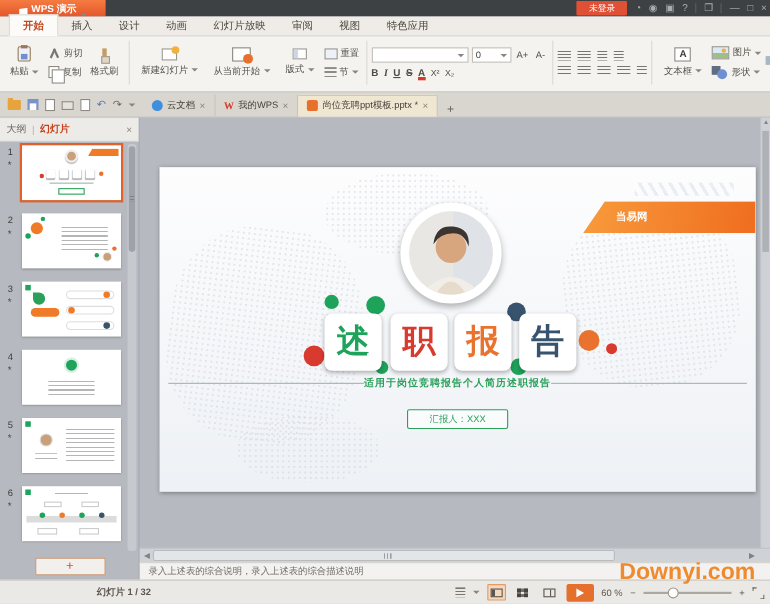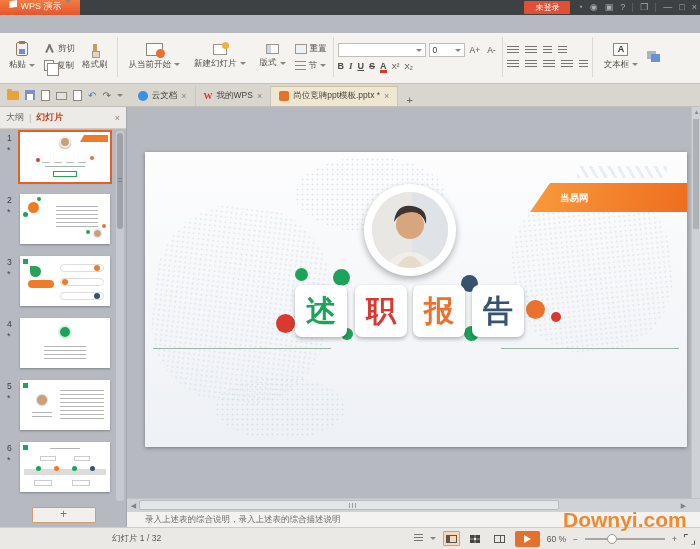--- a/index.html
+++ b/index.html
@@ -1,21 +1,21 @@
 <!DOCTYPE html>
 <html><head>
 <meta charset="utf-8">
 <style>
   *{box-sizing:border-box;margin:0;padding:0;font-family:"Liberation Sans","DejaVu Sans",sans-serif;}
   body{background:#888;}
   .app{position:relative;width:700px;height:549px;background:#b6bac0;overflow:hidden;font-size:9px;color:#3c3c3c;}
 
   
   .titlebar{position:absolute;left:0;top:0;width:700px;height:15px;background:#3e4144;}
-  .logo{position:absolute;left:0;top:0;width:80px;height:15px;background:linear-gradient(#f57b41,#e5562b);color:#fff;display:flex;align-items:flex-start;justify-content:center;gap:3px;font-size:9px;font-weight:normal;}
+  .logo{position:absolute;left:0;top:0;width:96px;height:15px;background:linear-gradient(#f57b41,#e5562b);color:#fff;display:flex;align-items:flex-end;justify-content:center;gap:3px;font-size:9px;font-weight:bold;}
   .logo .flag{width:8px;height:8px;background:#fff;clip-path:polygon(0 15%,100% 0,100% 85%,0 100%);}
   .tb-title{position:absolute;left:150px;right:280px;top:0;height:15px;line-height:15px;text-align:center;color:#95989b;font-size:8px;white-space:nowrap;overflow:hidden;}
   .tb-right{position:absolute;right:3px;top:0;height:15px;display:flex;align-items:center;gap:7px;color:#aaadb0;font-size:9px;}
   .login-btn{background:#e05035;color:#fff;font-size:8px;height:13px;line-height:13px;padding:0 11px;border-radius:1px;}
   .wbtn{cursor:default;line-height:15px;}
   .tb-sep{width:1px;height:9px;background:#5a5d60;}
 
   
   .tabrow{position:absolute;left:0;top:15px;width:700px;height:18px;background:#efece7;border-bottom:1px solid #dcd8d1;display:flex;align-items:flex-end;padding-left:8px;}
   .tab{padding:3px 12px 2px;font-size:9.5px;color:#4a453e;white-space:nowrap;}
@@ -133,25 +133,25 @@
   .dot{position:absolute;border-radius:50%;}
   .tile{position:absolute;top:133px;width:52px;height:52px;background:#fff;border-radius:7px;box-shadow:0 2px 4px rgba(0,0,0,.28);text-align:center;line-height:52px;font-size:30px;font-weight:bold;}
   .subtitle{position:absolute;left:0;right:0;top:190px;text-align:center;color:#2aa05a;font-size:9px;font-weight:bold;letter-spacing:1px;}
   .subline{position:absolute;top:196px;height:1px;background:#9fb7a8;}
   .reporter{position:absolute;left:50%;transform:translateX(-50%);top:220px;width:92px;height:18px;border:1px solid #2aa05a;border-radius:2px;color:#2aa05a;font-size:8.5px;line-height:16px;text-align:center;background:rgba(255,255,255,.6);}
 
   .hscroll{position:absolute;left:127px;right:0;top:391px;height:13px;background:#cfd3d7;border-top:1px solid #bfc3c7;}
   .harr{position:absolute;top:2px;width:9px;height:9px;color:#7e838a;font-size:7px;line-height:9px;text-align:center;}
   .hthumb{position:absolute;left:12px;top:1px;height:10px;width:420px;background:#e3e6e9;border:1px solid #b8bcc0;border-radius:2px;}
   .hthumb::after{content:"";position:absolute;left:50%;top:2px;width:7px;height:5px;background:repeating-linear-gradient(to right,#9a9fa5 0 1px,transparent 1px 3px);}
-  .notesbar{position:absolute;left:127px;right:0;top:404px;height:16px;background:#f3f2f0;border-top:1px solid #d5d2cc;color:#6f6c68;font-size:8.5px;line-height:15px;padding-left:18px;white-space:nowrap;overflow:hidden;}
+  .notesbar{position:absolute;left:127px;right:0;top:404px;height:16px;background:#f3f2f0;border-top:1px solid #d5d2cc;color:#6f6c68;font-size:8.5px;line-height:15px;padding-left:8px;white-space:nowrap;overflow:hidden;}
 
   
   .statusbar{position:absolute;left:0;top:527px;width:700px;height:22px;background:#ebe9e6;border-top:1px solid #cfccc6;display:flex;align-items:center;font-size:8.5px;color:#5a564f;}
-  .st-counter{margin-left:112px;}
+  .st-counter{margin-left:88px;font-weight:bold;}
   .st-right{margin-left:auto;display:flex;align-items:center;gap:7px;padding-right:6px;}
   .vb{width:17px;height:15px;display:flex;align-items:center;justify-content:center;border:1px solid transparent;border-radius:1px;}
   .vb.active{background:#f6d9bd;border-color:#e09c64;}
   .i-normal{width:11px;height:8px;border:1px solid #5a564f;position:relative;}
   .i-normal::before{content:"";position:absolute;left:0;top:0;width:3px;height:6px;background:#5a564f;}
   .i-sorter{width:10px;height:8px;background:repeating-linear-gradient(to right,#5a564f 0 4px,transparent 4px 6px),repeating-linear-gradient(to bottom,#5a564f 0 3px,transparent 3px 5px);background-blend-mode:multiply;opacity:.8;}
   .i-read{width:11px;height:8px;border:1px solid #5a564f;position:relative;}
   .i-read::before{content:"";position:absolute;left:5px;top:0;width:1px;height:6px;background:#5a564f;}
   .playbtn{width:25px;height:16px;background:#e56f2c;border-radius:2px;position:relative;}
   .playbtn::after{content:"";position:absolute;left:9px;top:4px;width:0;height:0;border-left:7px solid #fff;border-top:4px solid transparent;border-bottom:4px solid transparent;}
@@ -182,20 +182,30 @@
       <span class="wbtn">?</span>
       <span class="tb-sep"></span>
       <span class="wbtn">❐</span>
       <span class="tb-sep"></span>
       <span class="wbtn">—</span>
       <span class="wbtn">□</span>
       <span class="wbtn">×</span>
     </div>
   </div>
 
+  <div class="tabrow">
+    <div class="tab active">开始</div>
+    <div class="tab">插入</div>
+    <div class="tab">设计</div>
+    <div class="tab">动画</div>
+    <div class="tab">幻灯片放映</div>
+    <div class="tab">审阅</div>
+    <div class="tab">视图</div>
+    <div class="tab">特色应用</div>
+  </div>
 
   <div class="ribbon">
     <div class="rbig">
       <span class="i-clip"></span>
       <span class="rbtn">
           <span>粘贴</span>
           <span class="cr"></span>
         </span>
     </div>
     <div class="rcol">
@@ -207,30 +217,30 @@
           <span class="i-copy"></span>
           <span>复制</span>
         </div>
     </div>
     <div class="rbig">
       <span class="i-brush"></span>
       <span>格式刷</span>
     </div>
     <div class="vsep"></div>
     <div class="rbig">
+      <span class="i-slide"></span>
+      <span class="rbtn">
+          <span>新建幻灯片</span>
+          <span class="cr"></span>
+        </span>
+    </div>
+    <div class="rbig">
       <span class="i-monitor"></span>
       <span class="rbtn">
           <span>从当前开始</span>
-          <span class="cr"></span>
-        </span>
-    </div>
-    <div class="rbig">
-      <span class="i-slide"></span>
-      <span class="rbtn">
-          <span>新建幻灯片</span>
           <span class="cr"></span>
         </span>
     </div>
     <div class="rbig">
       <span class="i-layout"></span>
       <span class="rbtn">
           <span>版式</span>
           <span class="cr"></span>
         </span>
     </div>
@@ -285,20 +295,32 @@
         <span class="i-lines sm"></span>
       </div>
     </div>
     <div class="vsep"></div>
     <div class="rbig">
       <span class="i-tbox">A</span>
       <span class="rbtn">
           <span>文本框</span>
           <span class="cr"></span>
         </span>
+    </div>
+    <div class="rcol">
+      <div class="rbtn">
+          <span class="i-pic"></span>
+          <span>图片</span>
+          <span class="cr"></span>
+        </div>
+      <div class="rbtn">
+          <span class="i-shapes"></span>
+          <span>形状</span>
+          <span class="cr"></span>
+        </div>
     </div>
     <div class="rcol">
       <div class="rbtn">
           <span class="i-arr"></span>
         </div>
     </div>
   </div>
 
   <div class="docrow">
     <div class="qicons">
@@ -468,20 +490,22 @@
               <path d="M10,76 Q38,44 66,76 Z" fill="#f1eee8"></path>
               <circle cx="38" cy="33" r="14" fill="#d7a67e"></circle>
               <path d="M22,30 Q24,12 40,14 Q56,16 54,32 Q50,20 40,20 Q28,20 22,30 Z" fill="#3c3430"></path>
               <path d="M24,76 Q38,52 52,76 Z" fill="#e7dccb"></path>
             </svg>
           </div>
         </div>
 
         <div class="subline" style="left:8px;width:178px;"></div>
         <div class="subline" style="right:8px;width:178px;"></div>
+        <div class="subtitle">适用于岗位竞聘报告个人简历述职报告</div>
+        <div class="reporter">汇报人：XXX</div>
       </div>
 
       <div class="vscroll">
         <div class="varr" style="top:2px;">▲</div>
         <div class="vthumb"></div>
         <div class="varr" style="bottom:22px;">▲</div>
         <div class="varr" style="bottom:12px;">▼</div>
         <div class="varr" style="bottom:2px;">▼</div>
       </div>
     </div>

